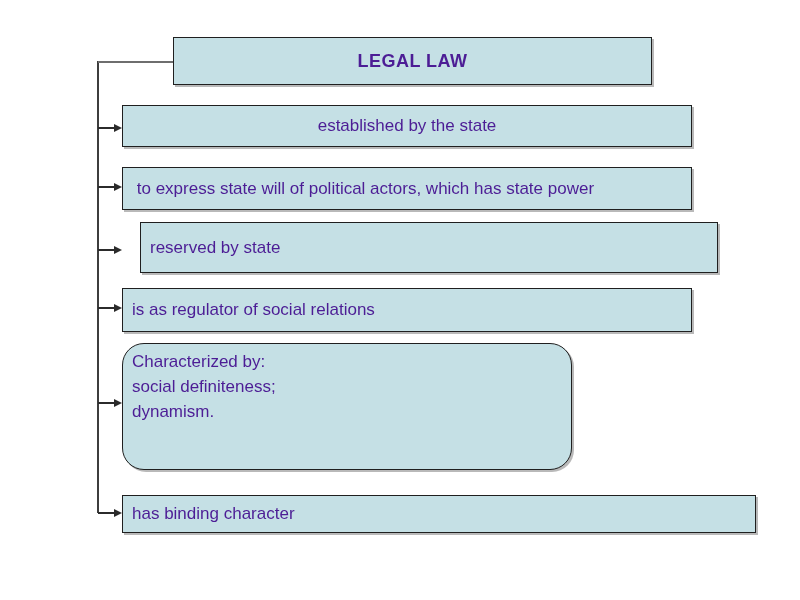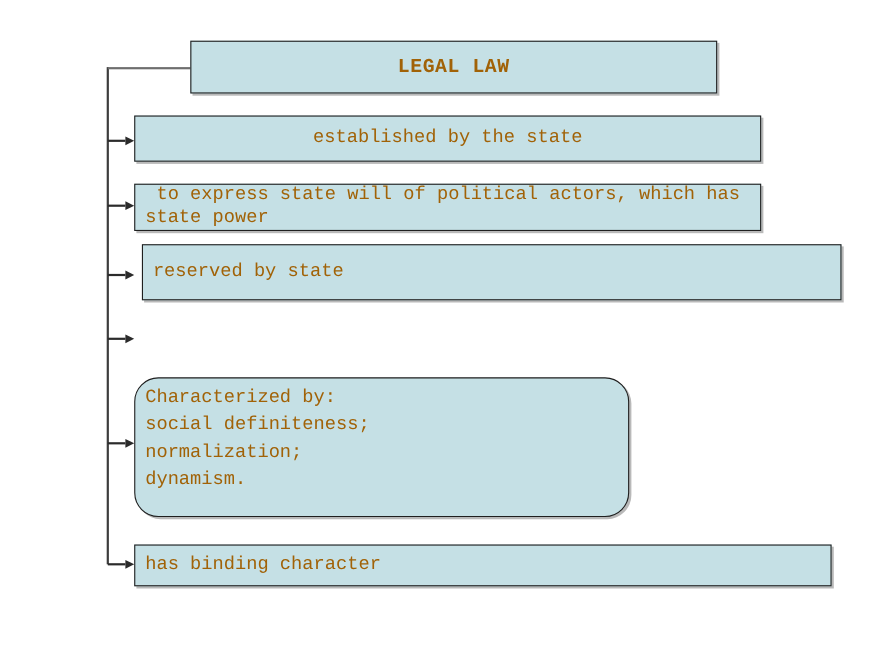--- a/index.html
+++ b/index.html
@@ -5,22 +5,22 @@
   html, body {
     margin: 0;
     padding: 0;
     background: #ffffff;
   }
   .slide {
     position: relative;
     width: 800px;
     height: 600px;
     background: #ffffff;
-    font-family: Liberation Mono, monospace;
-    color: #a16207;
+    font-family: Liberation Sans, sans-serif;
+    color: #4c1d95;
     overflow: hidden;
   }
   
   .box {
     position: absolute;
     background: #c5e0e5;
     border: 1px solid #1f1f1f;
     box-shadow: 2px 2px 0 rgba(128,128,128,0.55);
     box-sizing: border-box;
     display: flex;
@@ -33,22 +33,22 @@
     white-space: pre-wrap;
   }
   .title-box {
     left: 173px; top: 37px; width: 479px; height: 48px;
     justify-content: center;
     font-size: 18px;
     font-weight: bold;
     letter-spacing: 0.5px;
   }
   .b1 { left: 122px; top: 105px; width: 570px; height: 42px; justify-content: center; }
-  .b2 { left: 122px; top: 167px; width: 570px; height: 43px; align-items: flex-end; }
-  .b3 { left: 129px; top: 222px; width: 636px; height: 51px; text-align: center; }
+  .b2 { left: 122px; top: 167px; width: 570px; height: 43px; }
+  .b3 { left: 140px; top: 222px; width: 578px; height: 51px; text-align: center; }
   .b4 { left: 122px; top: 288px; width: 570px; height: 44px; }
   .b5 {
     left: 122px; top: 343px; width: 450px; height: 127px;
     display: block;
     padding: 5px 9px;
     line-height: 25px;
     border-radius: 22px;
   }
   .b6 { left: 122px; top: 495px; width: 634px; height: 38px; }
 
@@ -132,25 +132,27 @@
   </div>
 
   <div class="box b2">
     <span class="txt"> to express state will of political actors, which has state power</span>
   </div>
 
   <div class="box b3">
     <span class="txt">reserved by state</span>
   </div>
 
+  <div class="box b4">
+    <span class="txt">is as regulator of social relations</span>
+  </div>
 
   <div class="box b5">
     <div>Characterized by:</div>
     <div>social definiteness;</div>
-    <div>normalization;</div>
     <div>dynamism.</div>
   </div>
 
   <div class="box b6">
     <span class="txt">has binding character</span>
   </div>
 
 </div>
 
 </body></html>

